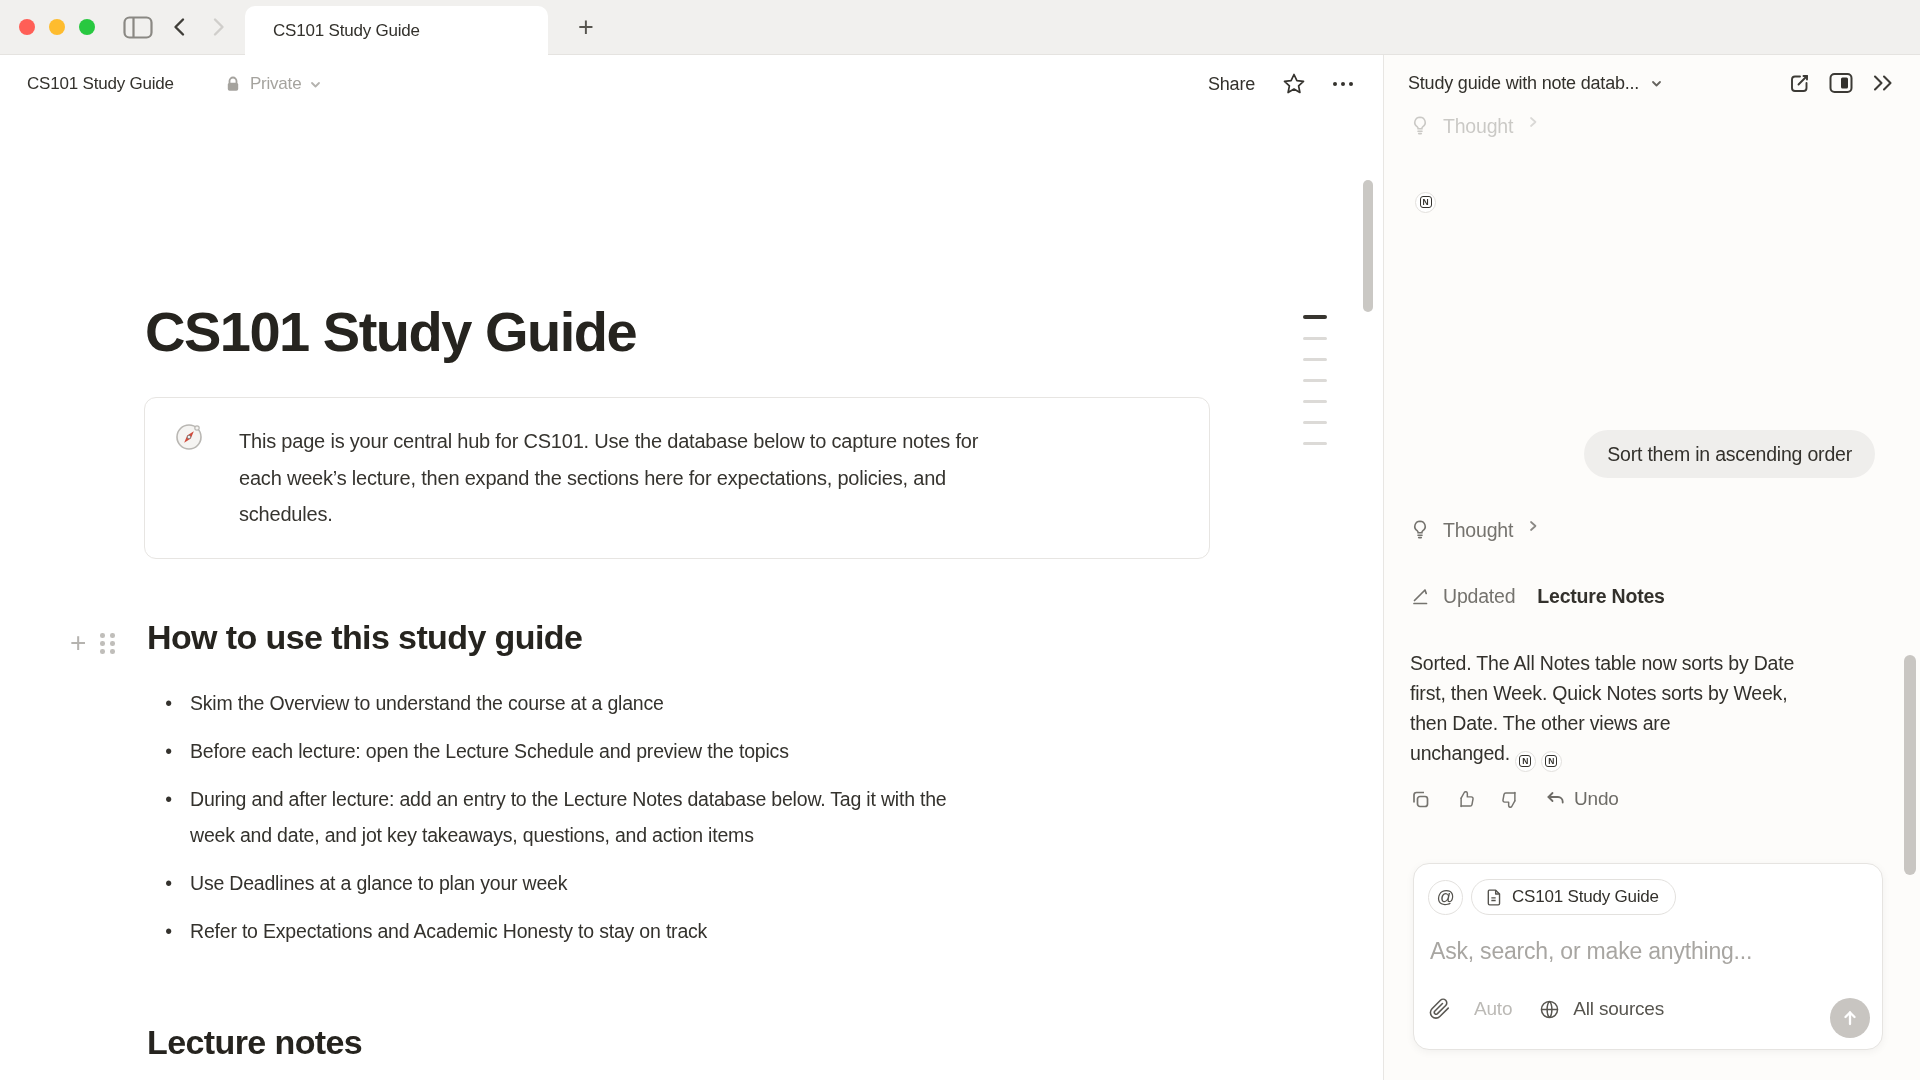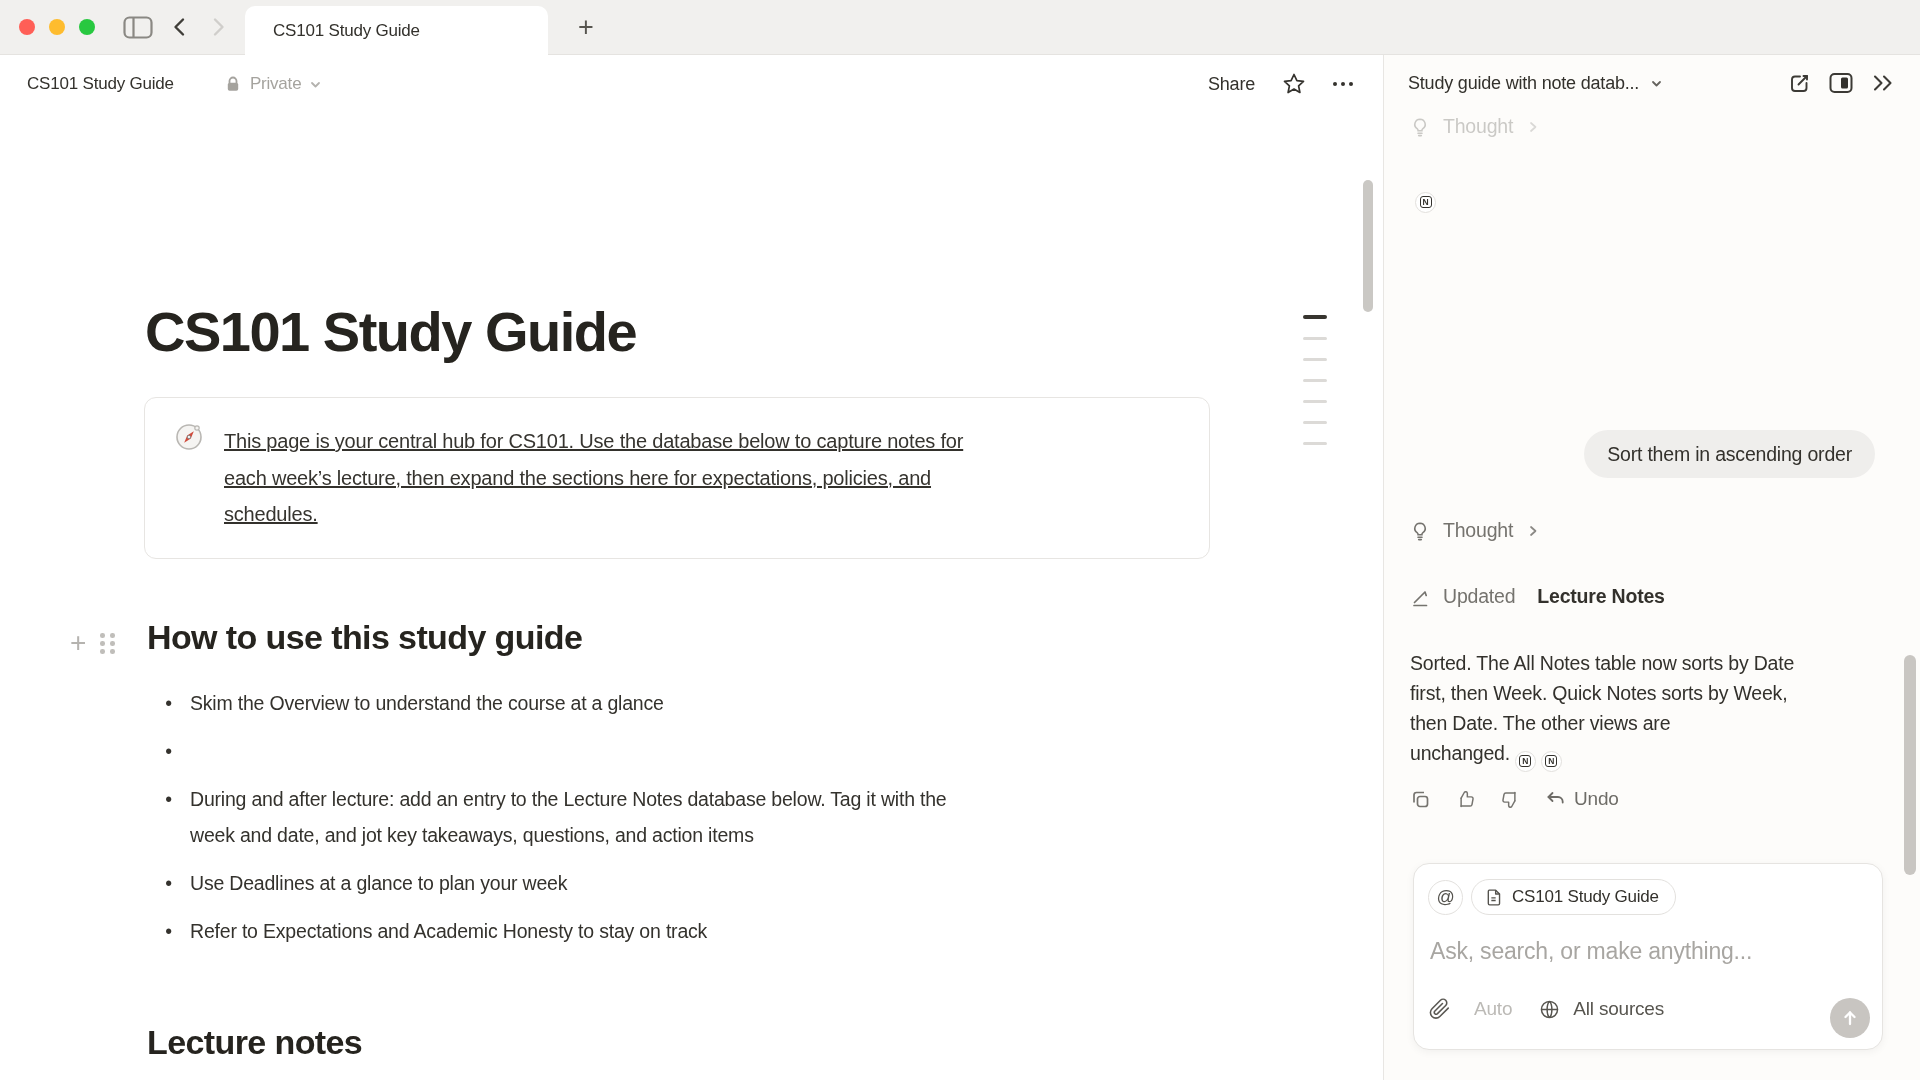--- a/index.html
+++ b/index.html
@@ -21,21 +21,21 @@
   .main-header { position:absolute; left:0; top:0; width:100%; height:58px; display:flex; align-items:center; justify-content:space-between; padding:0 30px 0 27px; background:#fff; }
   .bc-left { display:flex; align-items:center; }
   .breadcrumb { font-size:17px; color:#34322d; }
   .privacy { display:flex; align-items:center; gap:8px; margin-left:50px; color:#a5a39e; font-size:17px; }
   .hdr-right { display:flex; align-items:center; gap:27px; }
   .share { font-size:18px; color:#34322d;margin-left:28px; }
   .dots3 { display:flex; gap:4px; align-items:center; }
   .dots3 i { width:4px; height:4px; border-radius:50%; background:#34322d; display:block; }
 
   .doc-title { position:absolute; left:145px; top:245px; font-size:56px; font-weight:700; letter-spacing:-1.5px; color:#26241f; line-height:1.15; }
-  .callout { position:absolute; left:144px; top:342px; width:1066px; border:1px solid #e7e5e2; border-radius:12px; padding:25px 30px; display:flex; gap:21px; background:#fff;text-decoration:underline; }
+  .callout { position:absolute; left:144px; top:342px; width:1066px; border:1px solid #e7e5e2; border-radius:12px; padding:25px 30px; display:flex; gap:36px; background:#fff; }
   .callout-text { font-size:20px; line-height:36.5px; color:#36342f; white-space:pre-line; }
   .h2 { position:absolute; font-size:34px; font-weight:700; letter-spacing:-0.6px; color:#26241f; line-height:1.32; }
   .h2-1 { left:147px; top:560px; } .h2-2 { left:147px; top:965px; }
   .gutter-plus { position:absolute; left:64px; top:572px; font-size:28px; color:#b5b3af; line-height:1; padding:2px 6px; border-radius:5px; }
   .drag-handle { position:absolute; left:100px; top:578px; display:grid; grid-template-columns:5px 5px; grid-auto-rows:5px; gap:3px 5px; }
   .drag-handle i { width:4.5px; height:4.5px; border-radius:50%; background:#c0beba; display:block; }
   .bullets { position:absolute; left:147px; top:630px; width:1010px; }
   .bullet-item { display:flex; font-size:19.5px; line-height:36px; margin-bottom:12px; color:#34322d; }
   .bullet-item .dot { width:43px; flex:0 0 43px; text-align:center; font-size:19.5px; }
   .bullet-item .bt { white-space:pre-line; }
@@ -43,21 +43,21 @@
   .toc-bar { width:24px; height:3px; border-radius:2px; background:#dcdad7; margin-bottom:18px; }
   .toc-bar.dark { background:#37352f; height:3.5px; }
   .main-scrollbar { position:absolute; left:1363px; top:125px; width:10px; height:132px; border-radius:5px; background:#cac8c4; }
 
   
   .sidebar { position:absolute; left:1384px; top:55px; width:536px; height:1025px; background:#fdfcfa; }
   .sb-header { position:absolute; top:0; left:0; width:100%; height:56px; display:flex; align-items:center; padding:0 25px 0 24px; }
   .sb-title { font-size:18px; font-weight:500; color:#33312c; }
   .sb-title-chev { margin-left:10px; display:flex; }
   .sb-hicons { margin-left:auto; display:flex; align-items:center; gap:18px; color:#3c3a35; }
-  .row-ic { display:flex; align-items:center; gap:13px; }
+  .row-ic { display:flex; align-items:flex-start; gap:13px; }
   .thought-faded { position:absolute; left:26px; top:60px; opacity:0.3; color:#57554f; font-size:19.5px; }
   .msg { position:absolute; left:26px; width:482px; font-size:19.5px; line-height:30px; color:#33312c; white-space:pre-line; }
   .msg-1 { top:124px; } .msg-2 { top:593px; }
   .nbadge { display:inline-flex; width:21px; height:21px; border:1.3px solid #e2e0dd; background:#fff; border-radius:50%; align-items:center; justify-content:center; vertical-align:-4px; margin-left:5px; white-space:normal; }
   .nbadge b { display:flex; width:12px; height:12px; border:1.3px solid #34322d; border-radius:3px; align-items:center; justify-content:center; font-size:8.5px; font-weight:700; color:#34322d; letter-spacing:0; }
   .user-bubble { position:absolute; top:375px; right:45px; height:48px; border-radius:24px; background:#efeeec; display:flex; align-items:center; padding:0 23px; font-size:19.5px; color:#33312c; }
   .thought-row { position:absolute; left:26px; top:464px; color:#75736e; font-size:19.5px; }
   .updated-row { position:absolute; left:26px; top:530px; font-size:19.5px; }
   .updated-row .lbl { color:#75736e; } .updated-row .tgt { color:#33312c; font-weight:600; margin-left:9px; }
   .actions { position:absolute; left:26px; top:733px; display:flex; align-items:center; gap:24px; color:#76746f; }
@@ -171,20 +171,21 @@
 
     <h2 class="h2 h2-1">How to use this study guide</h2>
 
     <div class="bullets">
         <div class="bullet-item">
           <span class="dot">•</span>
           <span class="bt">Skim the Overview to understand the course at a glance</span>
         </div>
         <div class="bullet-item">
           <span class="dot">•</span>
+          <span class="bt">Before each lecture: open the Lecture Schedule and preview the topics</span>
         </div>
         <div class="bullet-item">
           <span class="dot">•</span>
           <span class="bt">During and after lecture: add an entry to the Lecture Notes database below. Tag it with the
 week and date, and jot key takeaways, questions, and action items</span>
         </div>
         <div class="bullet-item">
           <span class="dot">•</span>
           <span class="bt">Use Deadlines at a glance to plan your week</span>
         </div>

